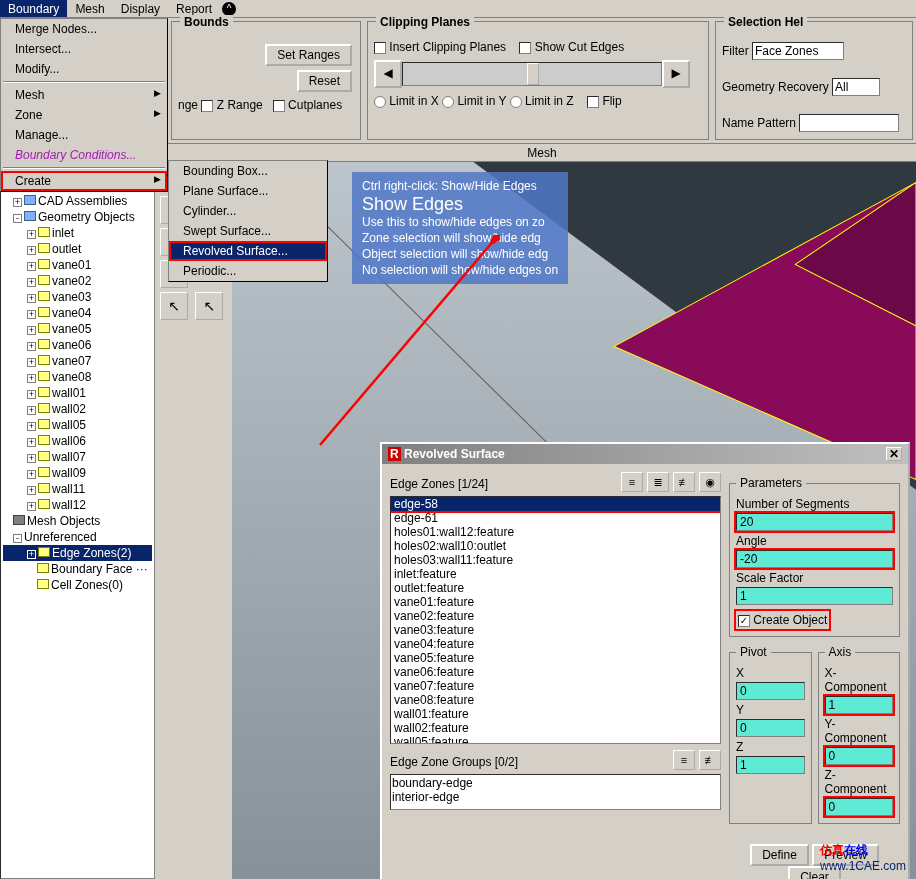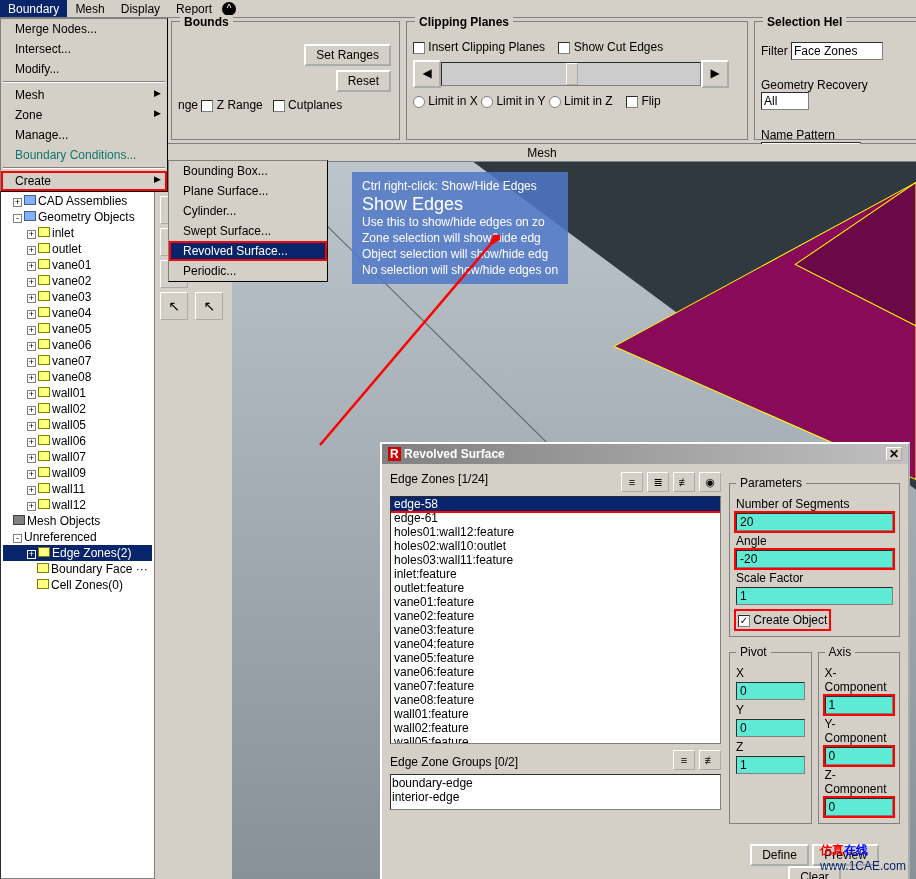--- a/index.html
+++ b/index.html
@@ -4,21 +4,21 @@
 <style>
   * { box-sizing: border-box; font-family: "SimSun", "MS Sans Serif", sans-serif; font-size: 12px; }
   body { margin: 0; padding: 0; background: #d4d0c8; width: 916px; height: 879px; overflow: hidden; position: relative; }
   .menubar { background: #d4d0c8; height: 18px; display: flex; border-bottom: 1px solid #808080; }
   .menubar .item { padding: 2px 8px; cursor: default; }
   .menubar .item.active { background: #08246b; color: white; }
   .circle-icon { width: 14px; height: 14px; background: #000; border-radius: 50%; display: inline-block; color: white; font-size: 10px; text-align: center; line-height: 14px; margin: 2px; }
 
   .dropdown { position: absolute; background: #d4d0c8; border: 1px solid #808080; border-right: 1px solid #000; border-bottom: 1px solid #000; min-width: 160px; z-index: 100; }
   .dropdown .ditem { padding: 3px 14px; cursor: default; white-space: nowrap; position: relative; }
-  .dropdown .ditem.disabled { color: #0f766e; }
+  .dropdown .ditem.disabled { color: #a21caf; font-style: italic; }
   .dropdown .ditem.hl-red { outline: 2px solid red; outline-offset: -2px; }
   .dropdown .ditem.hl-blue { background: #08246b; color: white; outline: 2px solid red; outline-offset: -2px; }
   .dropdown .ditem.submenu::after { content: "▶"; position: absolute; right: 6px; font-size: 9px; }
   .dropdown .sep { border-top: 1px solid #808080; border-bottom: 1px solid #fff; margin: 2px 2px; }
 
   .top-panels { position: absolute; top: 18px; left: 168px; right: 0; height: 126px; background: #d4d0c8; display: flex; border-bottom: 1px solid #808080; }
   .panel-group { border: 1px solid #808080; margin: 3px; padding: 18px 6px 6px 6px; position: relative; flex-shrink: 0; }
   .panel-group .title { position: absolute; top: -7px; left: 8px; background: #d4d0c8; padding: 0 4px; font-weight: bold; }
   .btn { background: #d4d0c8; border: 2px outset #fff; padding: 2px 10px; cursor: pointer; display: inline-block; }
   .btn.sq { padding: 4px; width: 28px; height: 28px; text-align: center; }
@@ -107,21 +107,21 @@
 <div class="dropdown" style="top:160px;left:168px;width:148px">
   <div class="ditem">Bounding Box...</div>
   <div class="ditem">Plane Surface...</div>
   <div class="ditem">Cylinder...</div>
   <div class="ditem">Swept Surface...</div>
   <div class="ditem hl-blue">Revolved Surface...</div>
   <div class="ditem">Periodic...</div>
 </div>
 
 <div class="top-panels">
-  <div class="panel-group" style="width:229px">
+  <div class="panel-group" style="width:190px">
     <div class="title">Bounds</div>
     <div style="text-align:right;margin:4px 2px">
       <span class="btn">Set Ranges</span>
     </div>
     <div style="text-align:right;margin:4px 2px">
       <span class="btn">Reset</span>
     </div>
     <div style="margin-top:6px">
       <span>nge</span>
       <span class="check"></span>
@@ -249,21 +249,21 @@
   <line x1="190" y1="10" x2="20" y2="210" stroke="red" stroke-width="2.5" marker-start="url(#ah)"></line>
 </svg>
 
 <div class="dialog">
   <div class="titlebar">
     <span><span style="background:#c00;padding:0 2px">R</span> <span>Revolved Surface</span></span>
     <span class="close">✕</span>
   </div>
   <div class="body">
     <div class="left">
-      <div style="display:flex;justify-content:space-between;align-items:flex-start">
+      <div style="display:flex;justify-content:space-between;align-items:center">
         <span>Edge Zones  [1/24]</span>
         <div class="mini-btns">
           <span class="mb">≡</span>
           <span class="mb">≣</span>
           <span class="mb">≢</span>
           <span class="mb">◉</span>
         </div>
       </div>
       <div class="listbox" id="edge-list">
           <div class="li sel hl-red-box">edge-58</div>

